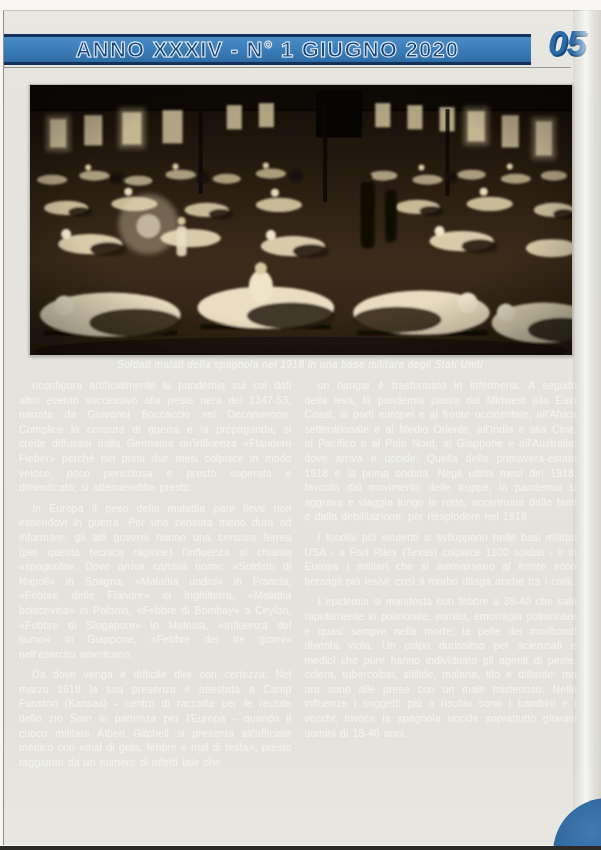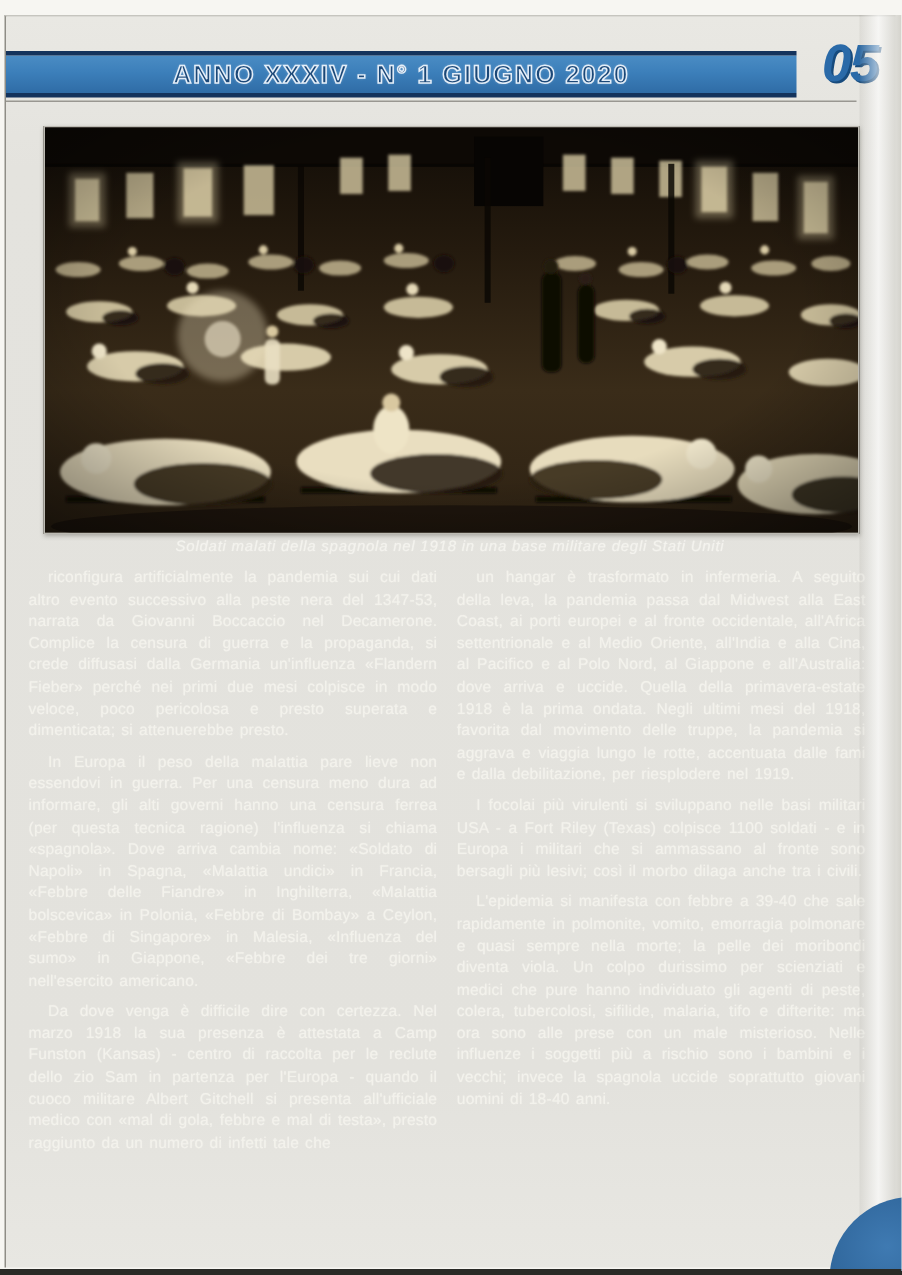--- a/index.html
+++ b/index.html
@@ -21,21 +21,21 @@
     background:linear-gradient(180deg,#4a8cc4 0%,#3c7fba 45%,#2f6ca6 100%);
     border-top:3px solid #14335c;
     border-bottom:3px solid #14335c;
     display:flex;align-items:center;justify-content:center;
   }
   .banner-underline{
     position:absolute;left:0;top:56px;width:567px;height:1px;
     background:rgba(90,88,80,.55);
   }
   .banner-text{
-    font-size:17px;font-weight:bold;letter-spacing:1.2px;
+    font-size:22px;font-weight:bold;letter-spacing:1.2px;
     color:#1b4878;
     -webkit-text-stroke:1px #e4eef8;
     text-shadow:0 0 2px rgba(255,255,255,.45);
     white-space:nowrap;
   }
   .page-number{
     position:absolute;right:12px;top:12px;
     font-size:35px;font-weight:800;font-style:italic;
     color:#2a6aa8;
     text-shadow:1.5px 1.5px 0 #174b7d;

